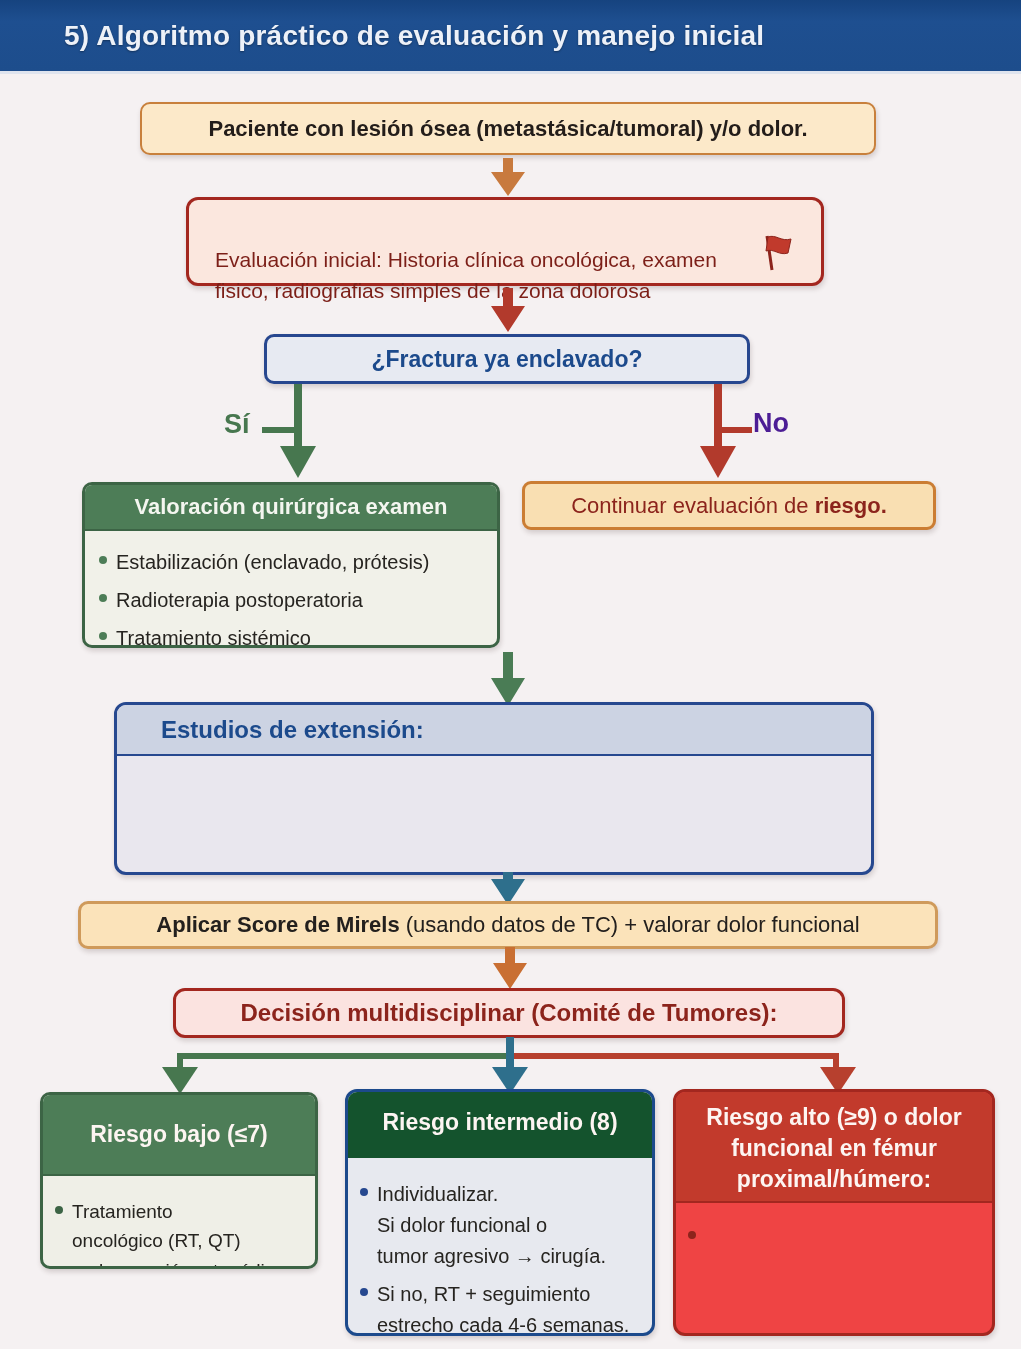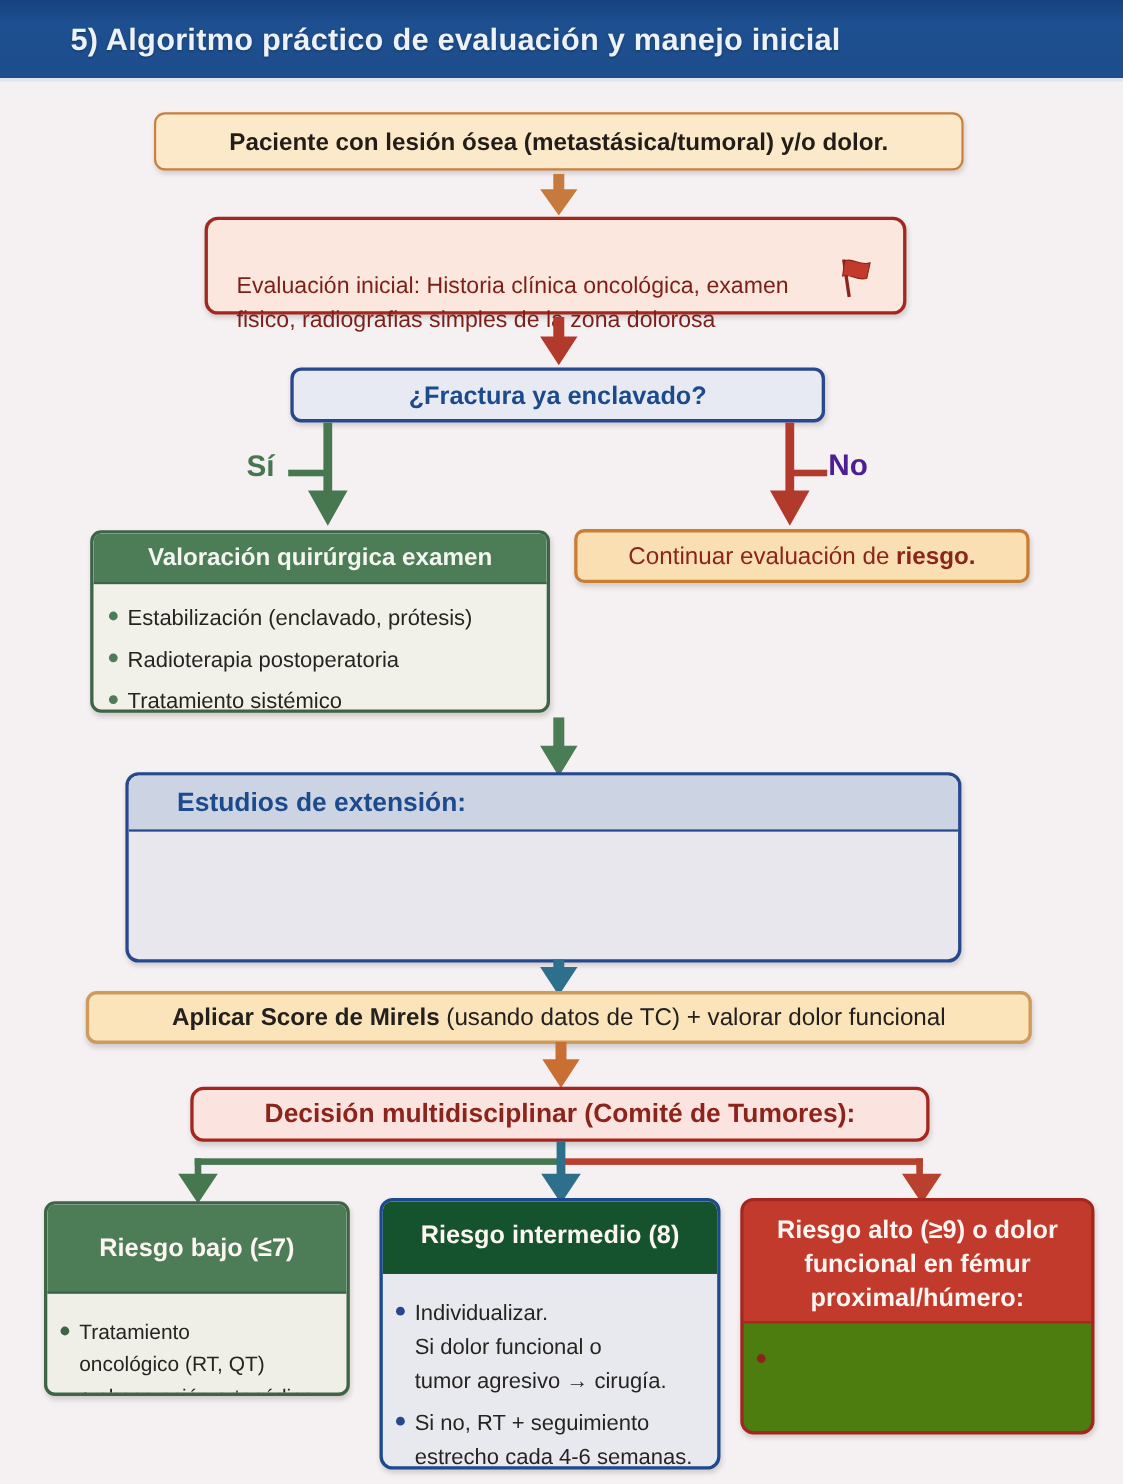--- a/index.html
+++ b/index.html
@@ -100,22 +100,22 @@
   }
   .low .hdr { height:81px; background:#4d7d57; border-bottom:2px solid #3c6445; }
   .low .body { padding:14px 6px 10px 12px; }
   .mid {
     left:345px; top:1089px; width:310px; height:247px;
     border:3px solid #1c4a8c; border-radius:12px; background:#e7e9ef;
   }
   .mid .hdr { height:66px; background:#14532d; border-bottom:5px solid #14532d; }
   .mid .body { padding:14px 6px 10px 12px; }
   .high {
-    left:673px; top:1089px; width:322px; height:215px;
-    border:3px solid #a3271f; border-radius:12px; background:#4d7c0f;
+    left:673px; top:1089px; width:322px; height:247px;
+    border:3px solid #a3271f; border-radius:12px; background:#ef4444;
   }
   .high .hdr { min-height:100px; background:#c23a2c; border-bottom:2px solid #a3271f; padding:6px 8px; line-height:1.35; display:block; padding-top:10px; }
   .high .body { padding:12px 4px 10px 12px; }
 
   
   .brow { display:flex; margin:7px 0; }
   .dot { flex:0 0 8px; width:8px; height:8px; border-radius:50%; margin:9px 9px 0 0; }
   .bt { font-size:20px; line-height:1.55; color:#262420; }
   .urgent .dot { background:#4d7d57; } .urgent .bt { font-size:20px; }
   .extension .dot { background:#26488f; } .extension .bt { font-size:20px; color:#1d1c20; }

